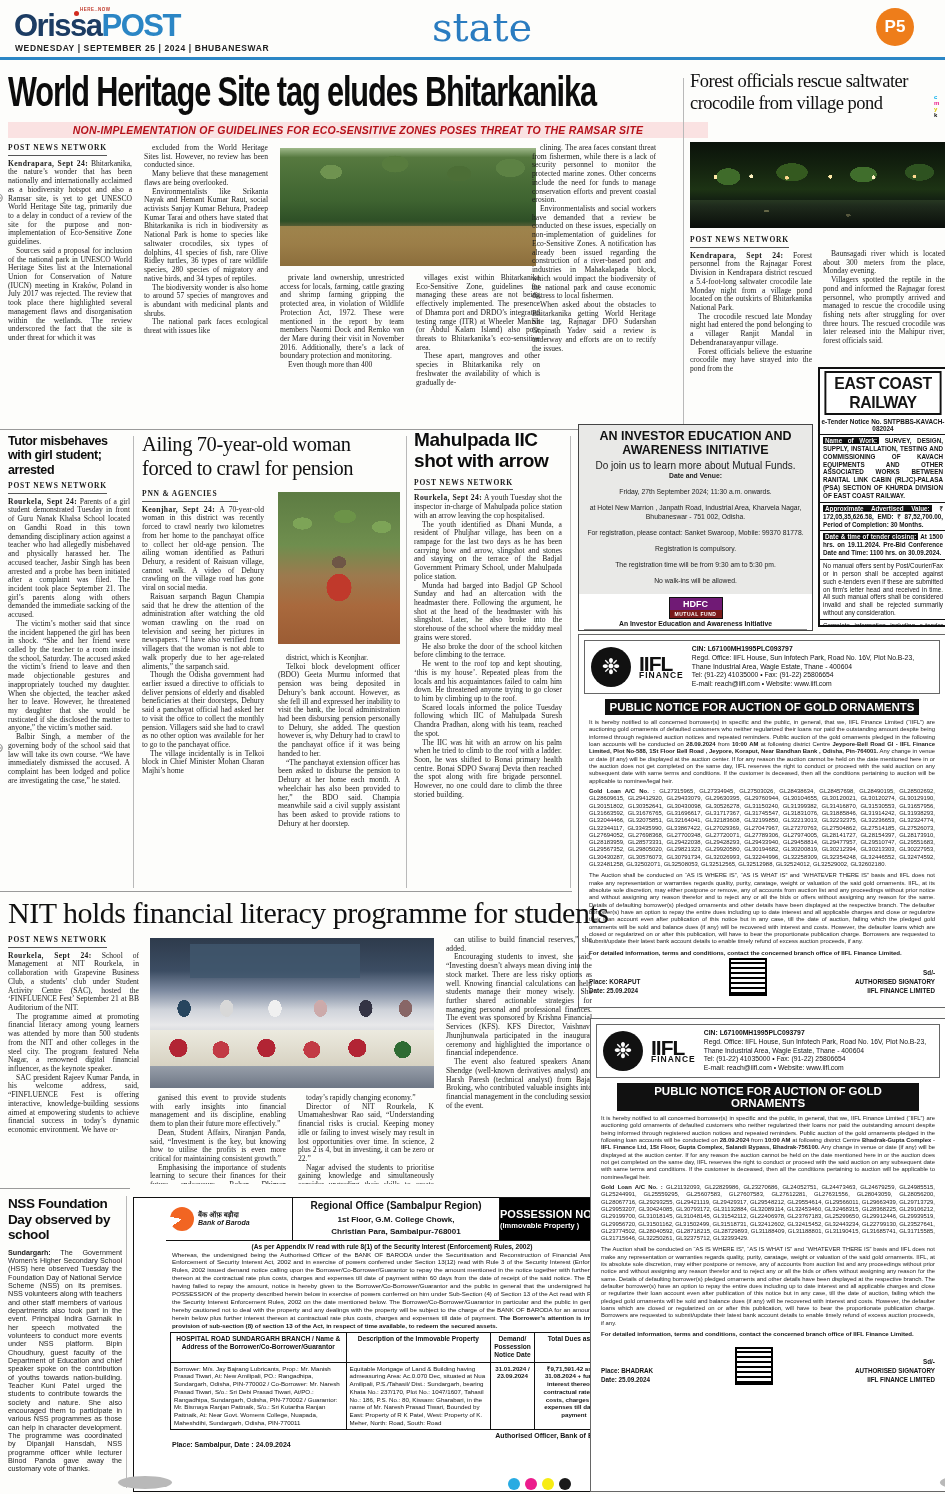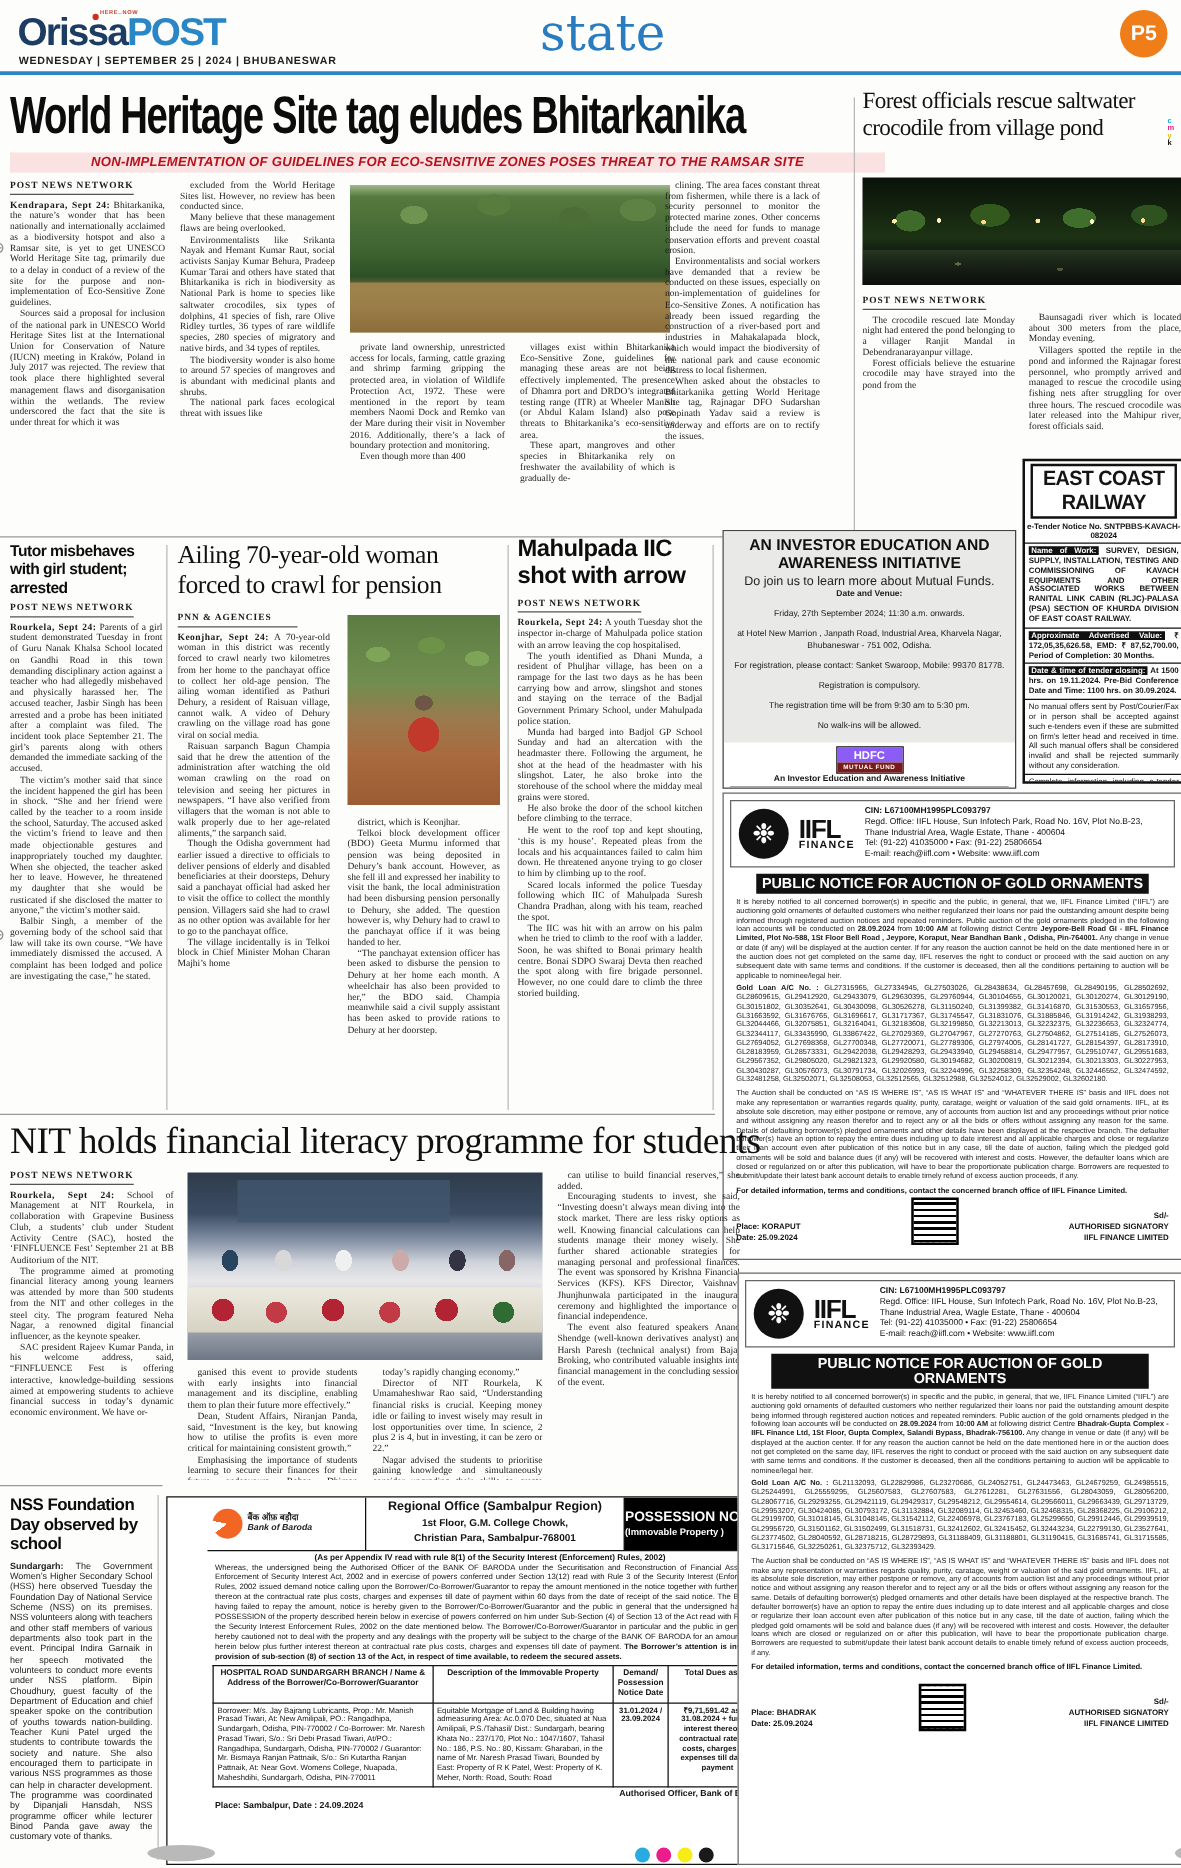--- a/index.html
+++ b/index.html
@@ -95,21 +95,21 @@
 <body>
 
 <div class="abs" style="left:0;top:0;width:945px;height:62px;">
   <div class="abs brand" style="left:14px;top:8px;">
     <span class="orissa">Orissa</span><span class="post">POST</span>
   </div>
   <div class="abs" style="left:74px;top:11px;width:5px;height:5px;border-radius:50%;background:#d22b1f;"></div>
   <div class="abs tagline" style="left:80px;top:7px;">HERE..NOW</div>
   <div class="abs dateline" style="left:15px;top:43px;">WEDNESDAY | SEPTEMBER 25 | 2024 | BHUBANESWAR</div>
   <div class="abs section-title" style="left:432px;top:4px;">state</div>
-  <div class="abs pbadge" style="left:896px;top:8px;text-align:right;">P5</div>
+  <div class="abs pbadge" style="left:876px;top:8px;text-align:right;">P5</div>
   <div class="abs bluerule" style="left:0;top:57px;width:945px;"></div>
   <div class="cmyk-side" style="left:934px;top:94px;">
     <span style="color:#00aeef">c</span>
       <span style="color:#ec1c8d">m</span>
       <span style="color:#d8c400">y</span>
       <span style="color:#111">k</span>
   </div>
 </div>
 
 <span class="register" style="left:-7px;top:190px;">⊕</span>
@@ -162,20 +162,21 @@
 <div class="abs" style="left:690px;top:70px;width:255px;height:360px;">
   <div class="hl-serif" style="font-size:18.5px;line-height:1.2;letter-spacing:-.5px;width:256px;">Forest officials rescue saltwater crocodile from village pond</div>
   <div class="photo" style="left:0;top:72px;width:255px;height:86px;
        background:linear-gradient(180deg,#0a120a 0%,#14230f 30%,#1d3314 55%,#0c1410 75%,#0a0f0c 100%);">
     <div class="abs" style="left:0;top:10px;width:255px;height:45px;background:radial-gradient(20px 14px at 15% 55%,#3f6b2a 0 60%,transparent 61%),radial-gradient(26px 15px at 40% 45%,#34591f 0 60%,transparent 61%),radial-gradient(22px 13px at 68% 50%,#406e2c 0 60%,transparent 61%),radial-gradient(24px 14px at 90% 45%,#2e5220 0 60%,transparent 61%);"></div>
     <div class="abs" style="left:0;top:28px;width:255px;height:14px;background:radial-gradient(3px 3px at 10% 50%,#ffe9a8 0 60%,transparent 65%),radial-gradient(3px 3px at 24% 45%,#fff2c2 0 60%,transparent 65%),radial-gradient(3px 3px at 38% 55%,#ffd98f 0 60%,transparent 65%),radial-gradient(3px 3px at 55% 48%,#ffe9a8 0 60%,transparent 65%),radial-gradient(3px 3px at 72% 52%,#fff2c2 0 60%,transparent 65%),radial-gradient(3px 3px at 88% 46%,#ffd98f 0 60%,transparent 65%);"></div>
     <div class="abs" style="left:0;top:58px;width:255px;height:28px;background:linear-gradient(180deg,rgba(60,80,50,.5),rgba(10,14,10,.9)),radial-gradient(4px 2px at 30% 40%,#e8d79a 0 60%,transparent 65%),radial-gradient(4px 2px at 62% 55%,#e8d79a 0 60%,transparent 65%);"></div>
   </div>
   <div class="abs bcol" style="left:0;top:166px;width:122px;height:196px;">
     <div class="byline">POST NEWS NETWORK</div>
+    <p class="fp"><b class="dl">Kendrapara, Sept 24:</b> <span>Forest personnel from the Rajnagar Forest Division in Kendrapara district rescued a 5.4-foot-long saltwater crocodile late Monday night from a village pond located on the outskirts of Bhitarkanika National Park.</span></p>
     <div>
         <p>The crocodile rescued late Monday night had entered the pond belonging to a villager Ranjit Mandal in Debendranarayanpur village.</p>
         <p>Forest officials believe the estuarine crocodile may have strayed into the pond from the</p>
       </div>
   </div>
   <div class="abs bcol" style="left:133px;top:180px;width:122px;height:120px;">
       <p>Baunsagadi river which is located about 300 meters from the place, Monday evening.</p>
       <p>Villagers spotted the reptile in the pond and informed the Rajnagar forest personnel, who promptly arrived and managed to rescue the crocodile using fishing nets after struggling for over three hours. The rescued crocodile was later released into the Mahipur river, forest officials said.</p>
     </div>
 </div>
@@ -256,21 +257,21 @@
         <p>Friday, 27th September 2024; 11:30 a.m. onwards.</p>
         <p>at Hotel New Marrion , Janpath Road, Industrial Area, Kharvela Nagar, Bhubaneswar - 751 002, Odisha.</p>
         <p>For registration, please contact: Sanket Swaroop, Mobile: 99370 81778.</p>
         <p>Registration is compulsory.</p>
         <p>The registration time will be from 9:30 am to 5:30 pm.</p>
         <p>No walk-ins will be allowed.</p>
       </div>
   </div>
   <div style="display:flex;justify-content:center;margin:3px 0 1px;">
     <div style="border:1px solid #111;width:52px;">
-      <div style="background:#8b5cf6;color:#fff;font-family:'Liberation Sans',sans-serif;font-weight:bold;font-size:9px;text-align:center;padding:1px 0;">HDFC</div>
+      <div style="background:#701a75;color:#fff;font-family:'Liberation Sans',sans-serif;font-weight:bold;font-size:9px;text-align:center;padding:1px 0;">HDFC</div>
       <div style="background:#7a1a1a;color:#fff;font-family:'Liberation Sans',sans-serif;font-weight:bold;font-size:5px;text-align:center;padding:1px 0;letter-spacing:.5px;">MUTUAL FUND</div>
     </div>
   </div>
   <div style="text-align:center;font-family:'Liberation Sans',sans-serif;font-weight:bold;font-size:6.8px;">An Investor Education and Awareness Initiative</div>
   <div class="hdfc-disc" style="margin:2px 5px;border-top:1px solid #888;padding-top:2px;">Visit https://www.hdfcfund.com/information/key-know-how to know more about the process to complete a one-time Know Your Customer (KYC) requirement to invest in Mutual Funds. Investors should only deal with registered Mutual Funds, details of which can be verified on the SEBI website (www.sebi.gov.in/intermediaries.html). For any queries, complaints &amp; grievance redressal, investors may reach out to the AMCs and / or Investor Relations Officers. Additionally, investors may also lodge complaints directly with the AMCs, if they are unsatisfied with the resolutions given by AMCs they may make complaint through the SCORES portal on https://scores.gov.in. SCORES portal facilitates investors to lodge complaint online with SEBI and subsequently view its status. In case the investor is not satisfied with the resolution of the complaints raised directly with the AMCs or through the SCORES portal, they may file any complaint on the Smart ODR on https://smartodr.in/login.</div>
 
 </div>
 
 <div class="iifl-box" style="left:578px;top:634px;width:366px;height:372px;">
   <div class="iifl-head">

